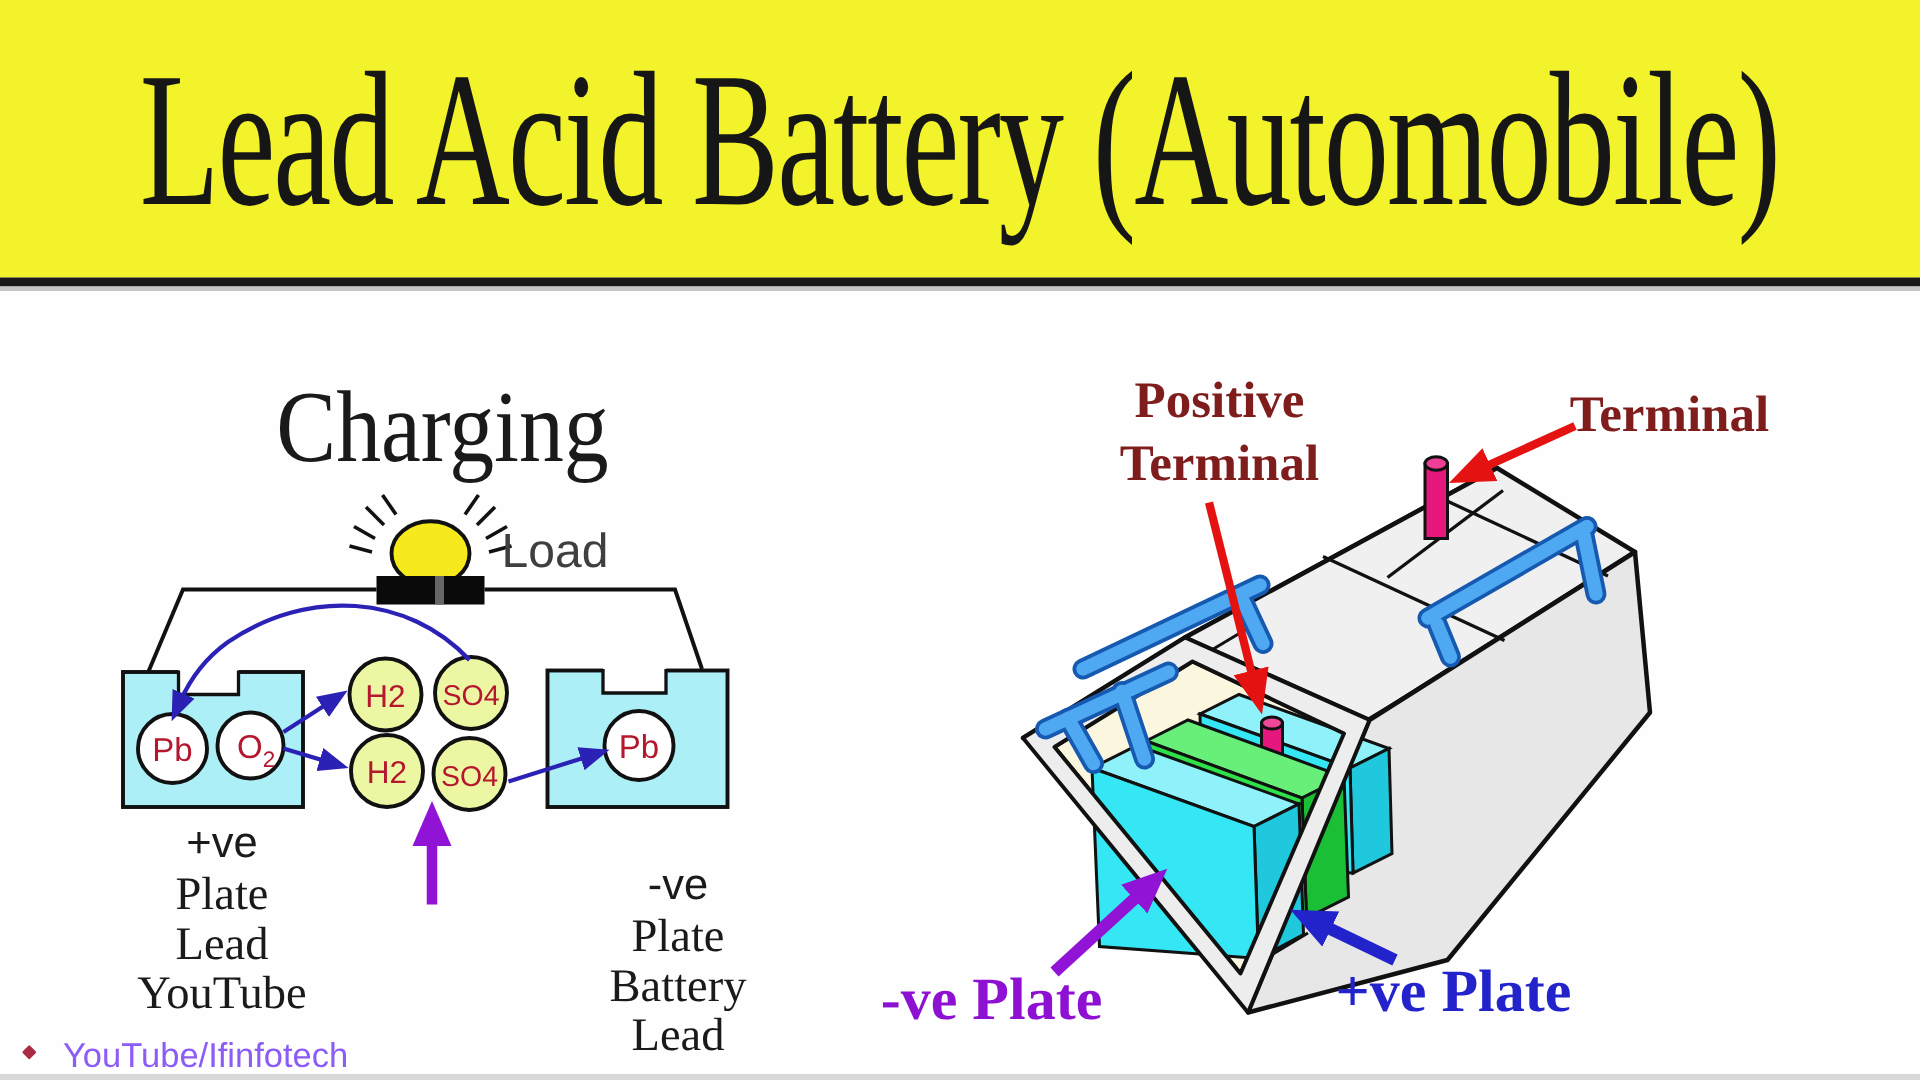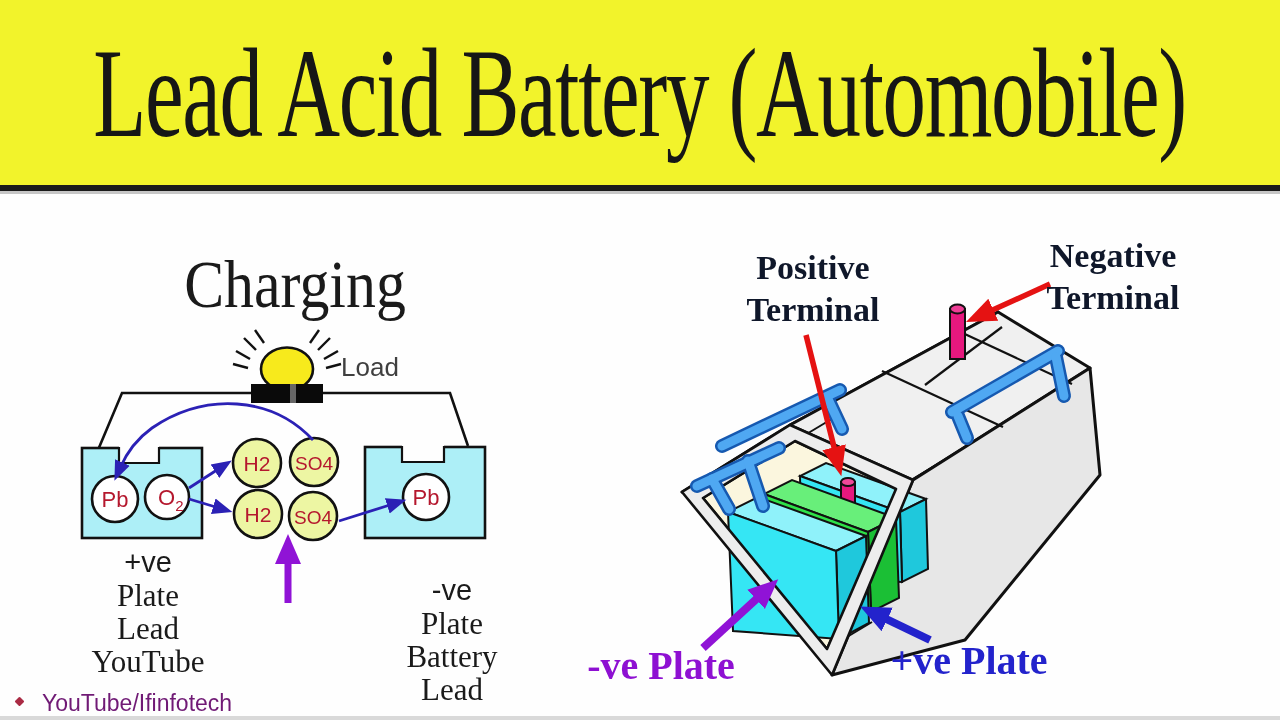--- a/index.html
+++ b/index.html
@@ -11,31 +11,31 @@
                 transform:scaleX(0.68);letter-spacing:-2px;line-height:1;}
   .rule-black{position:absolute;left:0;top:185px;width:1280px;height:6px;background:#1A1A1A;}
   .rule-gray{position:absolute;left:0;top:191px;width:1280px;height:3px;background:#C6C6C6;}
   .bottom-strip{position:absolute;left:0;top:716px;width:1280px;height:4px;background:#D9D9D9;}
   .content{position:absolute;left:0;top:0;width:1280px;height:720px;}
   svg{position:absolute;left:0;top:0;}
   .lbl{position:absolute;transform:translate(-50%,-50%);text-align:center;white-space:nowrap;line-height:1;}
   .serif{font-family:"Liberation Serif",serif;}
   .sans{font-family:"Liberation Sans",sans-serif;}
   .charging-title{font-size:68px;color:#1A1A1A;transform:translate(-50%,-50%) scaleX(0.88);}
-  .load{font-size:26px;color:#3F3F3F;}
+  .load{font-size:32px;color:#3F3F3F;}
   .plate-col{font-size:31px;color:#1A1A1A;}
   .plate-col div{line-height:33px;}
   .plate-col .sans{font-size:29px;}
   .electro{font-size:30px;color:#A315C8;}
   .electro div{line-height:32px;}
-  .term{font-size:34px;font-weight:700;color:#0f172a;}
+  .term{font-size:34px;font-weight:700;color:#7f1d1d;}
   .term div{line-height:42px;}
   .neg-plate{font-size:40px;font-weight:700;color:#8E10D2;}
   .pos-plate{font-size:40px;font-weight:700;color:#2323CC;}
-  .watermark{position:absolute;left:42px;top:690px;font-size:23px;color:#701a75;
+  .watermark{position:absolute;left:42px;top:690px;font-size:23px;color:#8b5cf6;
              font-family:"Liberation Sans",sans-serif;}
   .wm-dot{position:absolute;left:16px;top:698px;width:7px;height:7px;background:#AA2B44;
           transform:rotate(45deg);border-radius:1px;}
 </style>
 </head>
 <body>
 
 <div class="stage">
 
   <header class="banner">
@@ -230,21 +230,20 @@
       <div>Battery</div>
       <div>Lead</div>
     </div>
 
     <div class="lbl term serif" style="left:813px;top:289px;">
       <div>Positive</div>
       <div>Terminal</div>
     </div>
 
     <div class="lbl term serif" style="left:1113px;top:277px;">
-      <div>Negative</div>
       <div>Terminal</div>
     </div>
 
     <div class="lbl pos-plate serif" style="left:969px;top:661px;">+ve Plate</div>
 
     <div class="lbl neg-plate serif" style="left:661px;top:666px;">-ve Plate</div>
 
     <div class="wm-dot"></div>
     <div class="watermark">YouTube/Ifinfotech</div>
 

